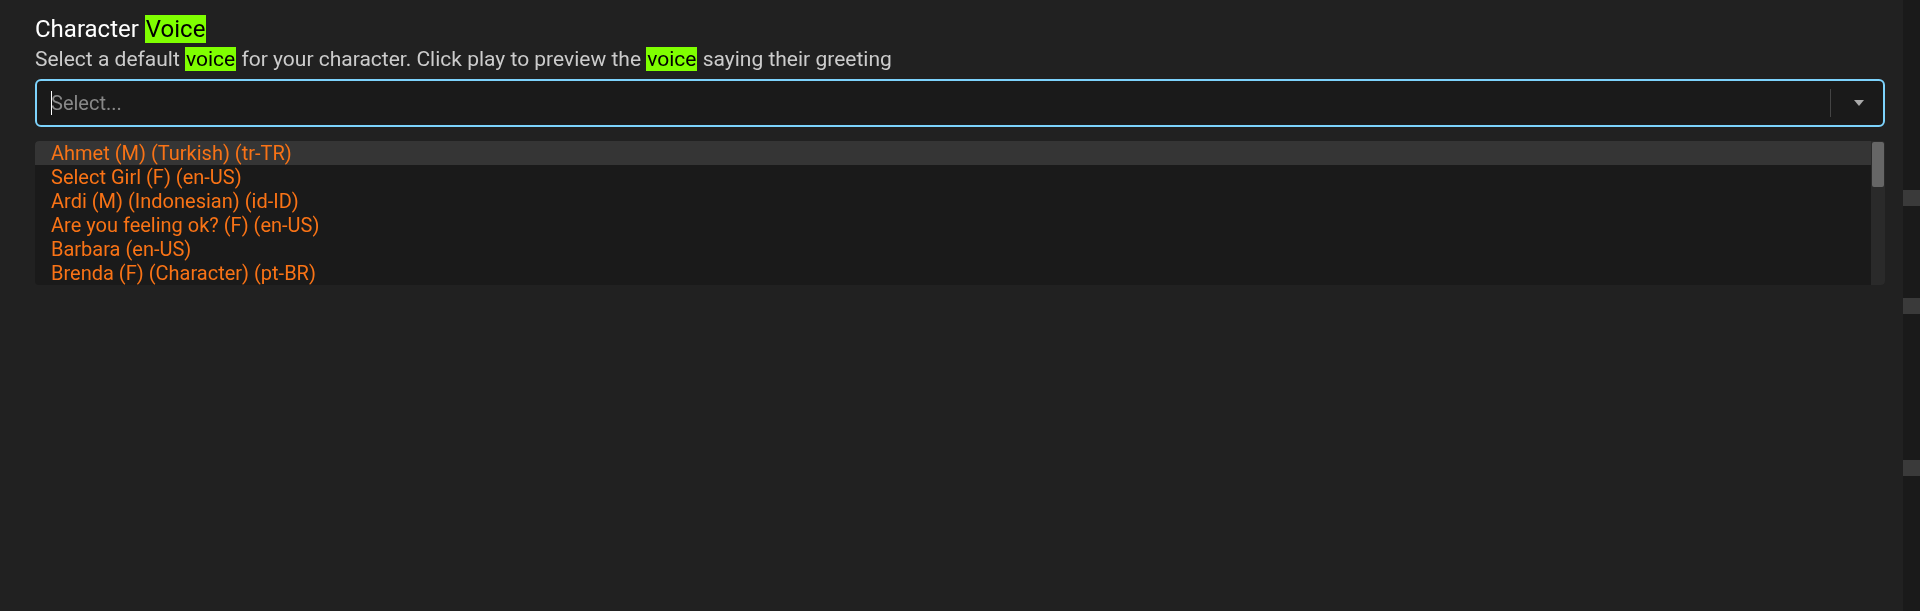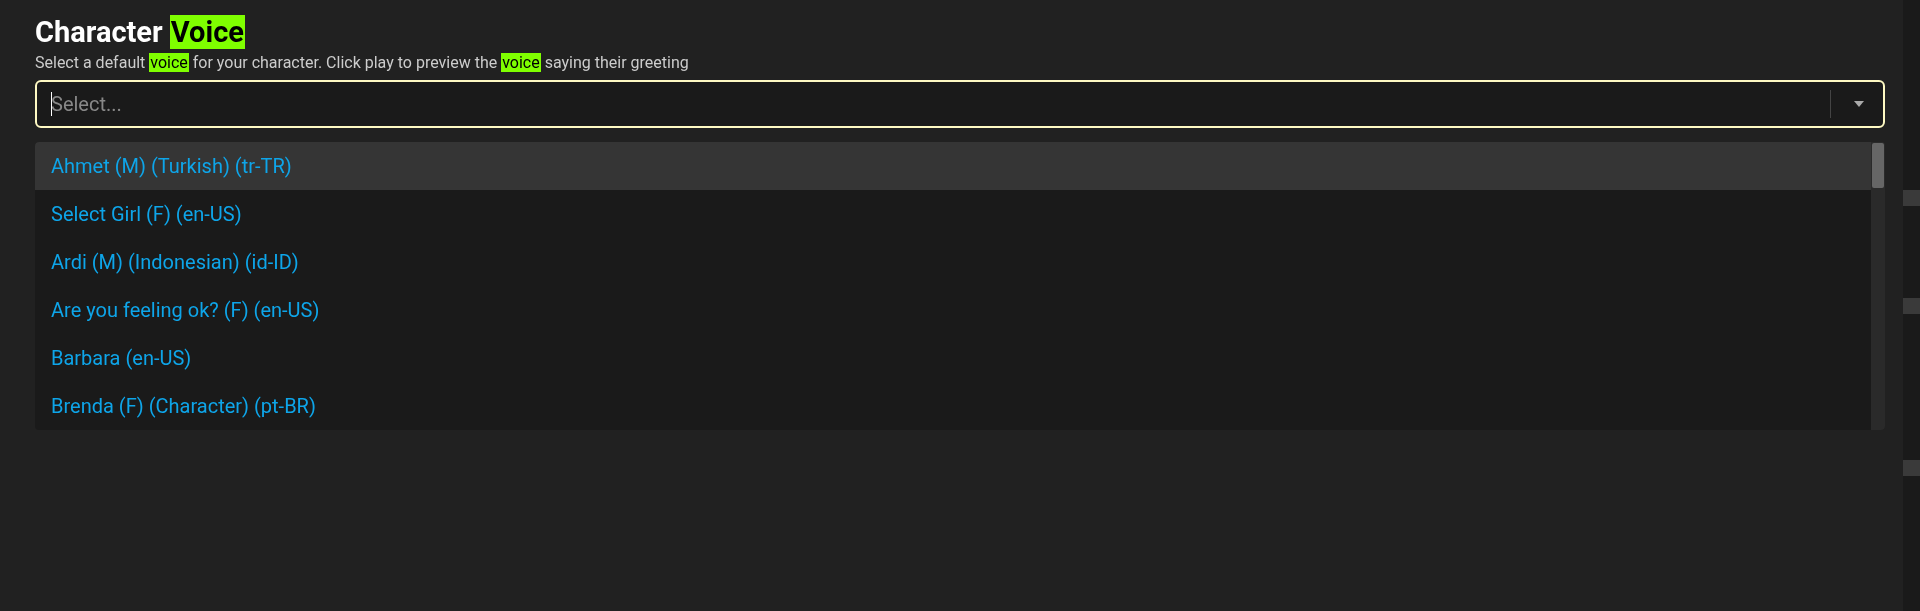--- a/index.html
+++ b/index.html
@@ -10,45 +10,45 @@
     body {
       background-color: #212121;
       font-family: -apple-system, BlinkMacSystemFont, "Segoe UI", Roboto, sans-serif;
       color: #e0e0e0;
       padding: 15px 35px;
       width: 1920px;
       height: 611px;
       overflow: hidden;
     }
     .header-title {
-      font-size: 29px;
-      font-weight: 700;
+      font-size: 24px;
+      font-weight: 400;
       color: #ffffff;
       margin-bottom: 4px;
     }
     .highlight {
       background-color: #7fff00;
       color: #000000;
       padding: 0 1px;
     }
     .subtitle {
-      font-size: 16px;
+      font-size: 21px;
       color: #cccccc;
       margin-bottom: 8px;
       font-weight: 400;
     }
     .select-container {
       position: relative;
       width: 100%;
     }
     .select-input {
       width: 100%;
       height: 48px;
       background-color: #1a1a1a;
-      border: 2px solid #fef9c3;
+      border: 2px solid #7dd3fc;
       border-radius: 6px;
       display: flex;
       align-items: center;
       padding: 0 14px;
       position: relative;
     }
     .select-placeholder {
       color: #888888;
       font-size: 20px;
     }
@@ -85,23 +85,23 @@
       background-color: #ffffff;
     }
     .dropdown-menu {
       margin-top: 14px;
       background-color: #1a1a1a;
       border-radius: 4px;
       overflow: hidden;
       position: relative;
     }
     .dropdown-option {
-      padding: 12px 16px;
+      padding: 0 16px;
       font-size: 20px;
-      color: #0ea5e9;
+      color: #f97316;
       cursor: pointer;
     }
     .dropdown-option.hovered {
       background-color: #353535;
     }
     .scrollbar-track {
       position: absolute;
       right: 0;
       top: 0;
       bottom: 0;

